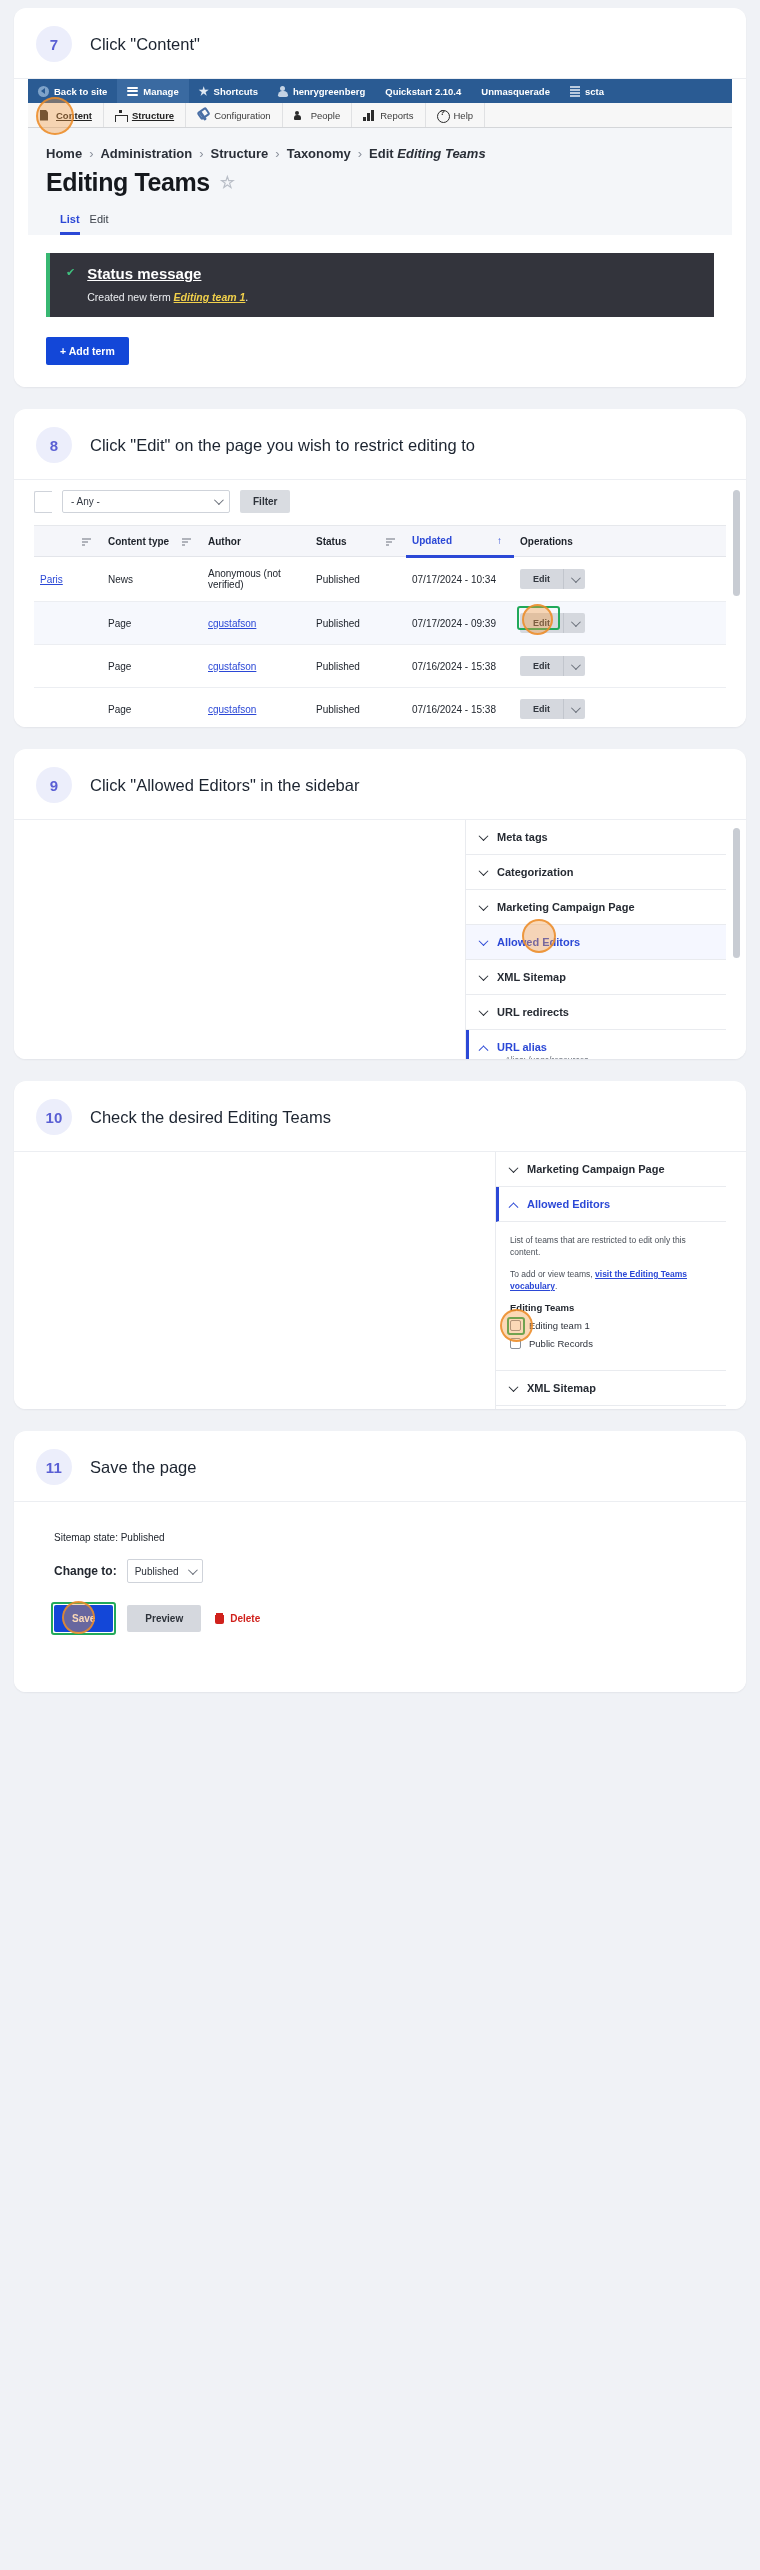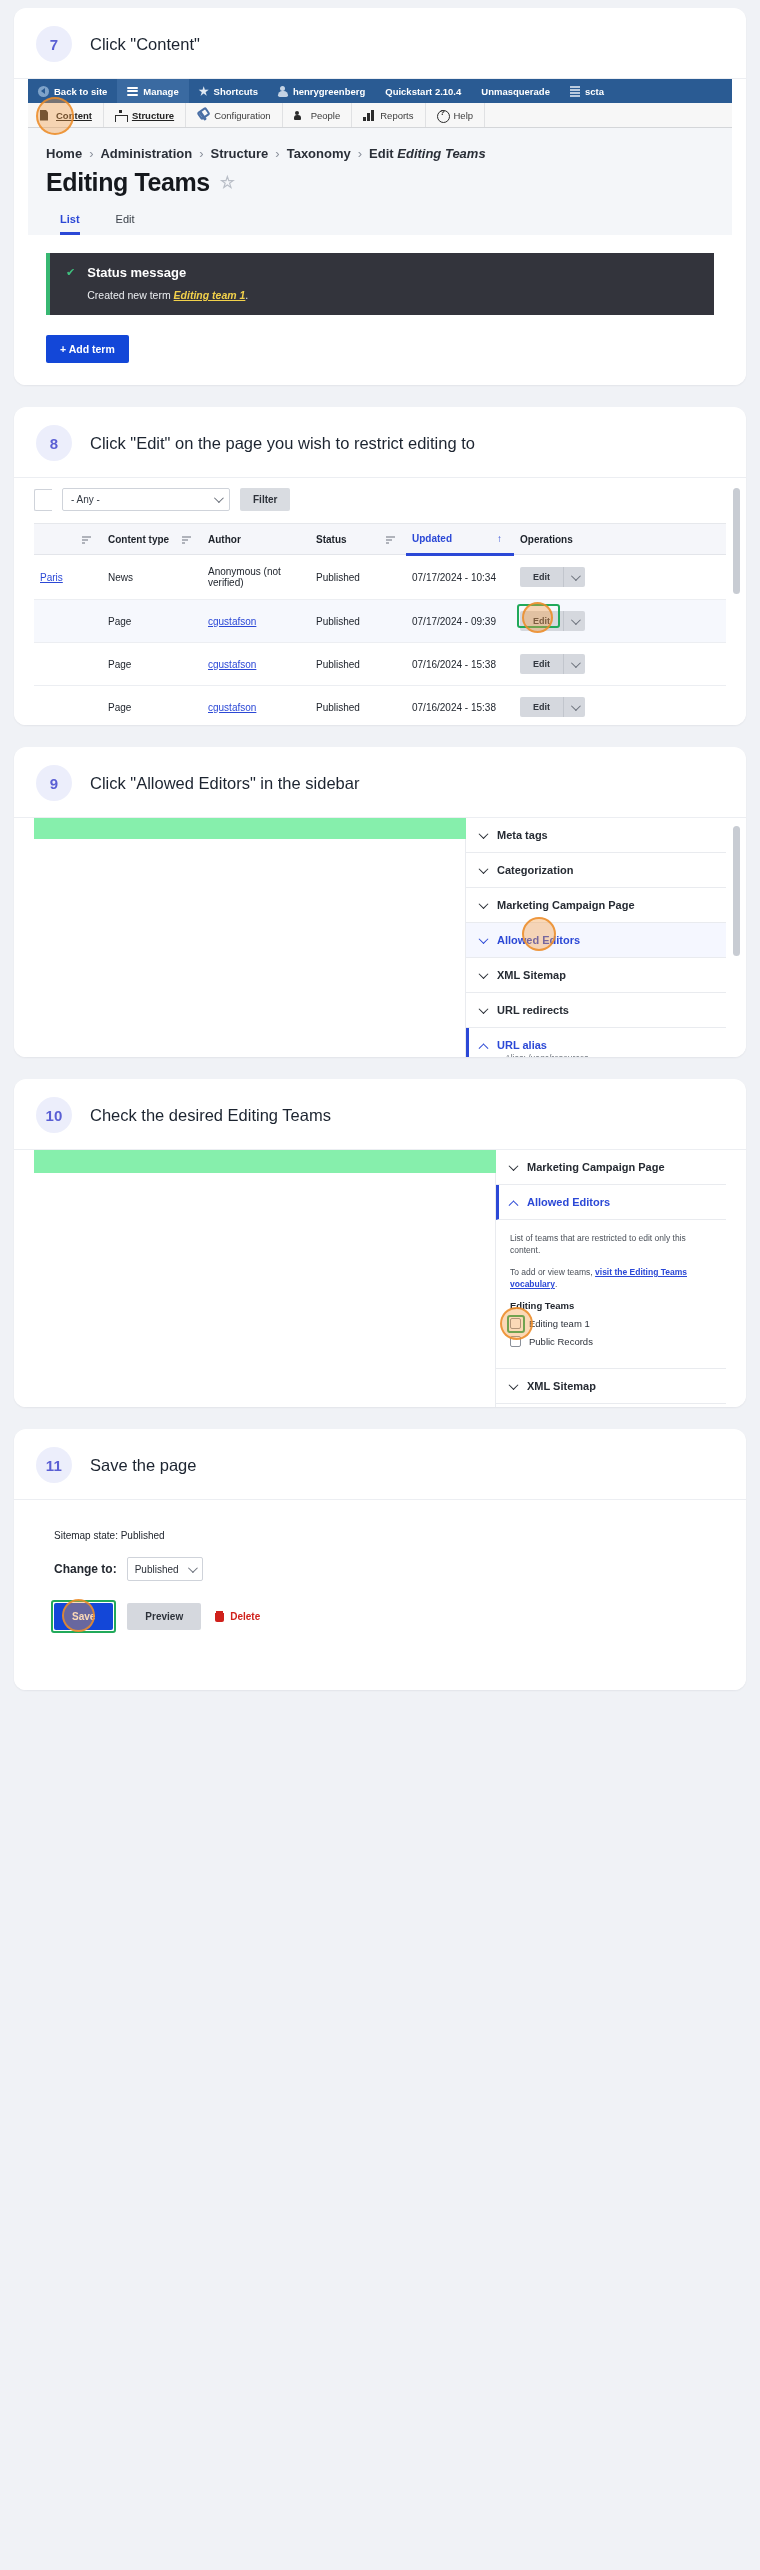--- a/index.html
+++ b/index.html
@@ -112,35 +112,35 @@
   .ic-bars i:nth-child(3){left:8px;height:11px;}
   .ic-help:before{content:"";position:absolute;left:0;top:0;width:11px;height:11px;border:1.5px solid #2b2b2b;border-radius:50%;}
   .ic-help:after{content:"?";position:absolute;left:3.4px;top:-1.2px;font-size:8px;font-weight:700;color:#2b2b2b;}
 
   .dbody { background: #f4f6f9; padding: 12px 18px 0 18px; }
   .crumbs { font-size: 13px; font-weight: 700; color:#2a2f38; display:flex; gap:7px; align-items:center; padding: 6px 0 4px 0;}
   .crumbs .sep { color:#8b919c; font-weight:400;}
   .crumbs .cur em{font-style:italic;}
   .ptitle { font-size: 25px; font-weight: 700; color:#15181d; letter-spacing:-.4px; display:flex; align-items:center; gap:10px; padding: 3px 0 10px 0;}
   .star { color:#b9bec7; font-size:17px; }
-  .ptabs { display:flex; gap:36px; padding: 6px 0 0 14px; }
+  .ptabs { display:flex; gap:10px; padding: 6px 0 0 14px; }
   .ptab { font-size:11px; color:#3a4049; padding-bottom:7px; }
   .ptab.on { color:#2b48d6; font-weight:700; border-bottom:3px solid #2b48d6; }
 
   .dwhite { background:#fff; padding: 18px 18px 22px 18px; }
   .msg {
     background: #33343c;
     border-left: 4px solid #38b772;
     color:#fff;
     padding: 12px 14px 14px 16px;
     display:flex; gap:12px;
     margin: 0 0 0 0;
   }
   .msg .chk { color:#3fc07e; font-size:11px; line-height:1.2; padding-top:1px;}
-  .msg h4 { margin:0 0 9px 0; font-size:13px; font-weight:700;}
+  .msg h4 { margin:0 0 9px 0; font-size:15px; font-weight:700;text-decoration:underline;}
   .msg p { margin:0; font-size:10.5px; color:#eceef1;}
   .msg a { color:#f2d14b; font-style:italic; font-weight:700; text-decoration:underline;}
   .btn-primary {
     display:inline-block; margin-top:20px;
     background:#1347d8; color:#fff; font-size:10.5px; font-weight:700;
     padding: 8px 14px; border-radius:2px; border:none;
   }
 
   
   .clip { overflow:hidden; position:relative; background:#fff;}
@@ -172,21 +172,21 @@
   }
   .ops .d {
     background:#d5d8de; padding: 5px 7px; border-left:1px solid #c2c6cd; border-radius:0 2px 2px 0;
     display:flex;align-items:center;
   }
   .scrollbar {
     position:absolute; right:6px; width:7px; border-radius:4px; background:#c8ccd3;
   }
 
   
-  .sbwrap { display:flex; background:#86efac; position:relative;align-items:flex-end;}
+  .sbwrap { display:flex; background:#be185d; position:relative;}
   .sbleft { flex:1; background:#fff; border-right:1px solid #e9ebef;}
   .sbright { width:260px; background:#fff;}
   .acc-item {
     border-bottom:1px solid #e9ebef;
     padding: 11px 14px;
     display:flex; align-items:center; gap:10px;
     font-size:11px; font-weight:700; color:#262b33;
   }
   .acc-item.on { background:#f5f7ff; color:#2b48d6; }
   .acc-item.open { color:#2b48d6; border-left:3px solid #2b48d6; padding-left:11px; }

